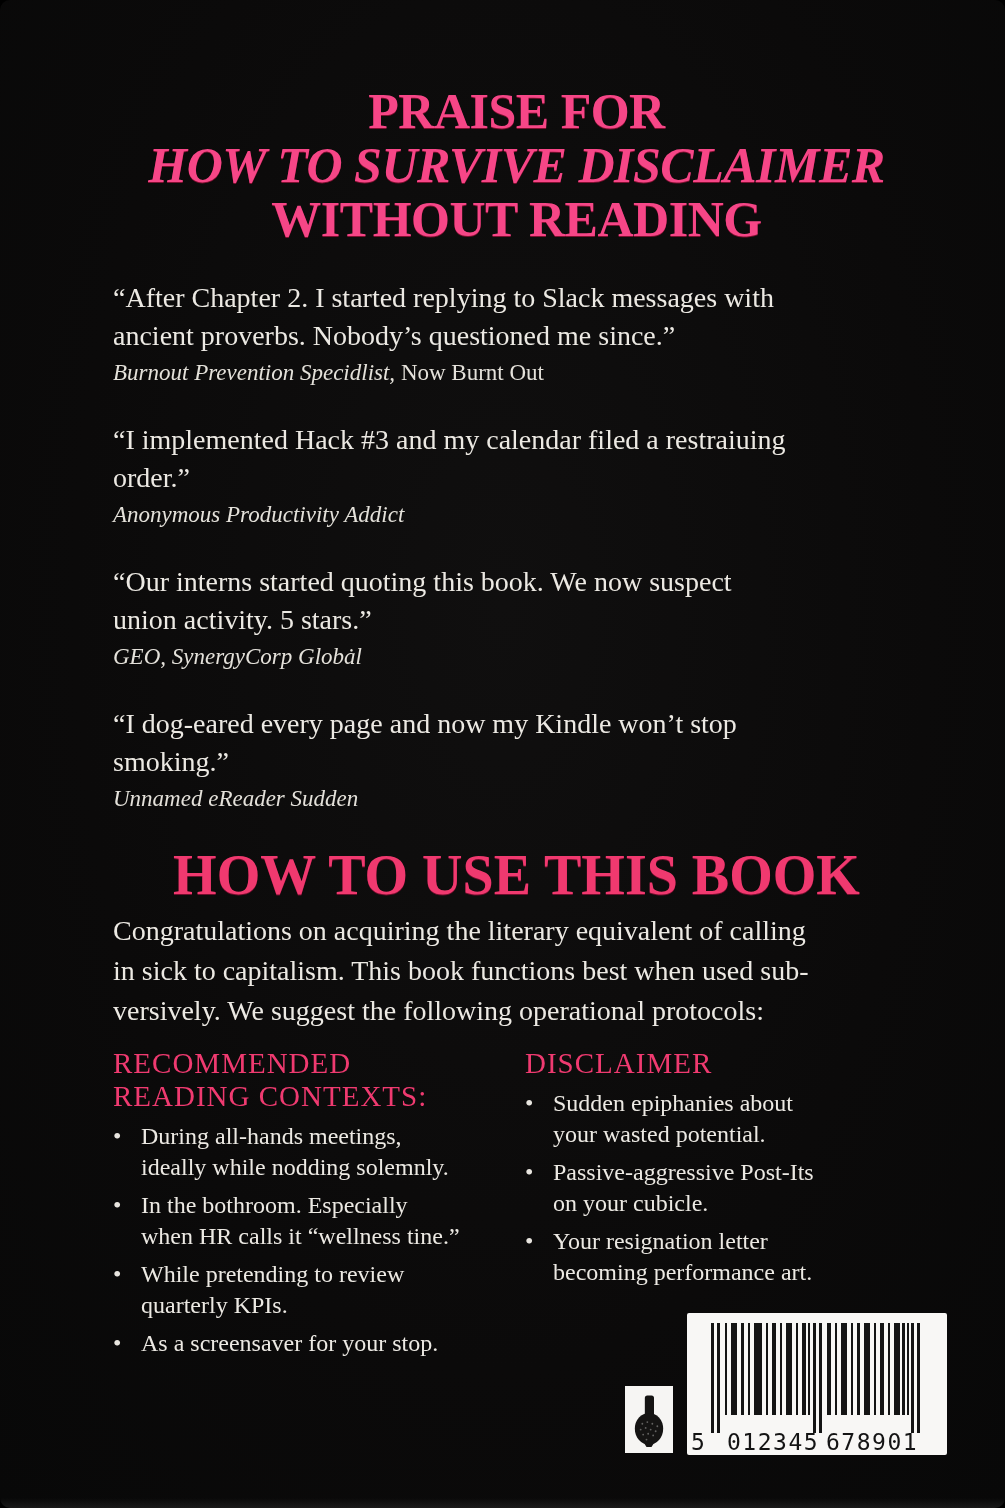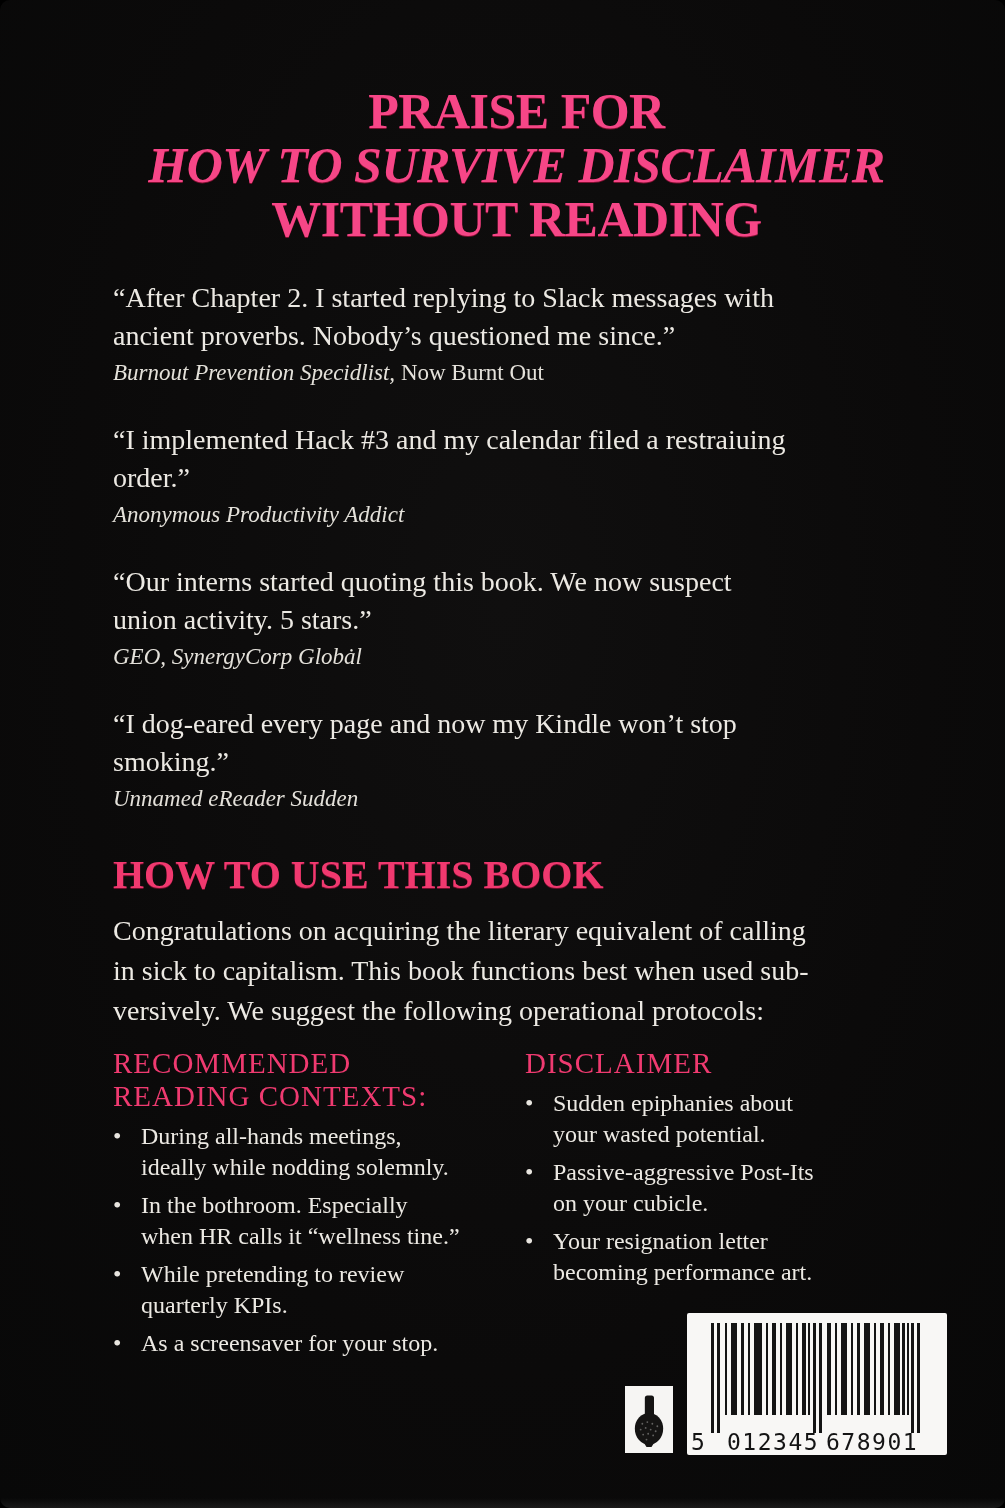--- a/index.html
+++ b/index.html
@@ -29,21 +29,21 @@
   .quotes { margin-top:33px; }
   .quote { margin-bottom:30px; }
   .q-text {
     margin:0; font-size:28px; line-height:38px; white-space:pre-line; color:#ece9e3;
   }
   .q-attr { margin:0; font-size:23px; line-height:36px; color:#e4e1da; }
   .q-attr .it { font-style:italic; }
 
   
   .howto-heading {
-    margin-top:34px; font-weight:bold; font-size:40px; line-height:48px;
+    margin-top:34px; text-align:center; font-weight:bold; font-size:56px; line-height:48px;
     color:#f0396f; text-shadow:0 1px 0 #700e2c; letter-spacing:0px;
   }
   .howto-intro {
     margin-top:12px; font-size:28px; line-height:40px; white-space:pre-line; color:#ece9e3;
   }
 
   
   .columns { display:flex; margin-top:16px; }
   .col-left  { width:412px; flex:0 0 412px; }
   .col-right { width:395px; flex:0 0 395px; margin-left:0; }

